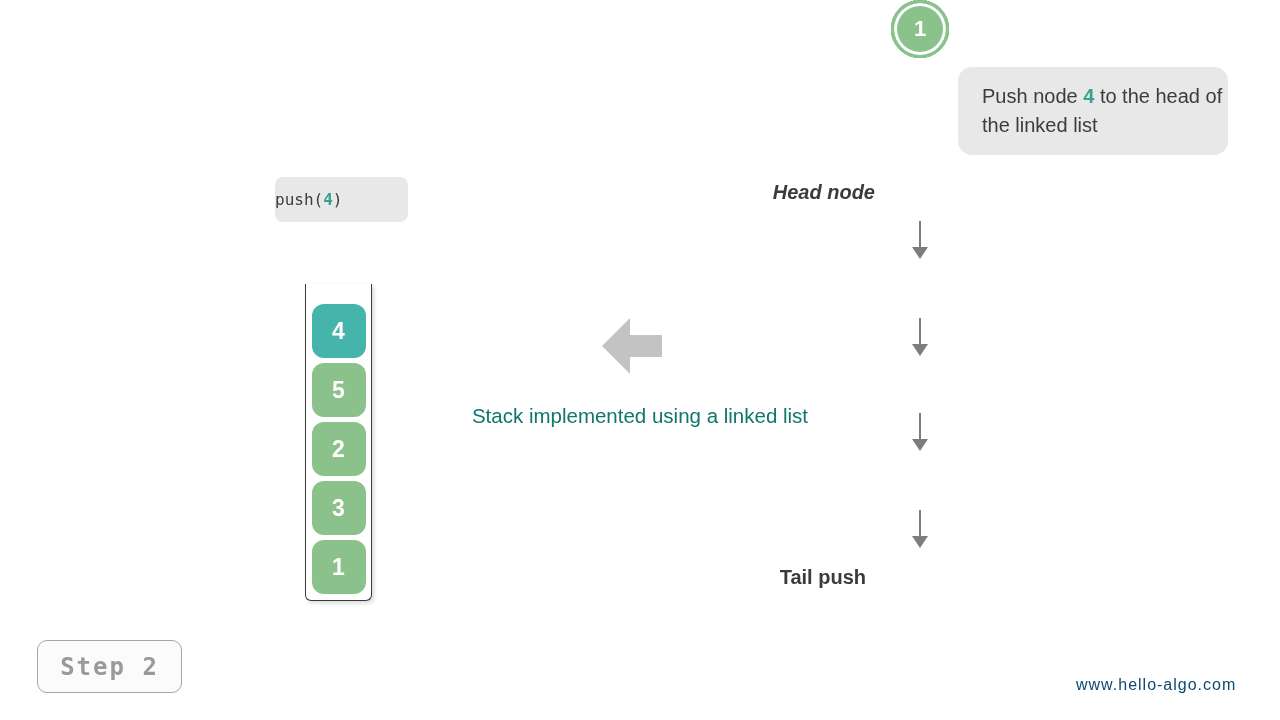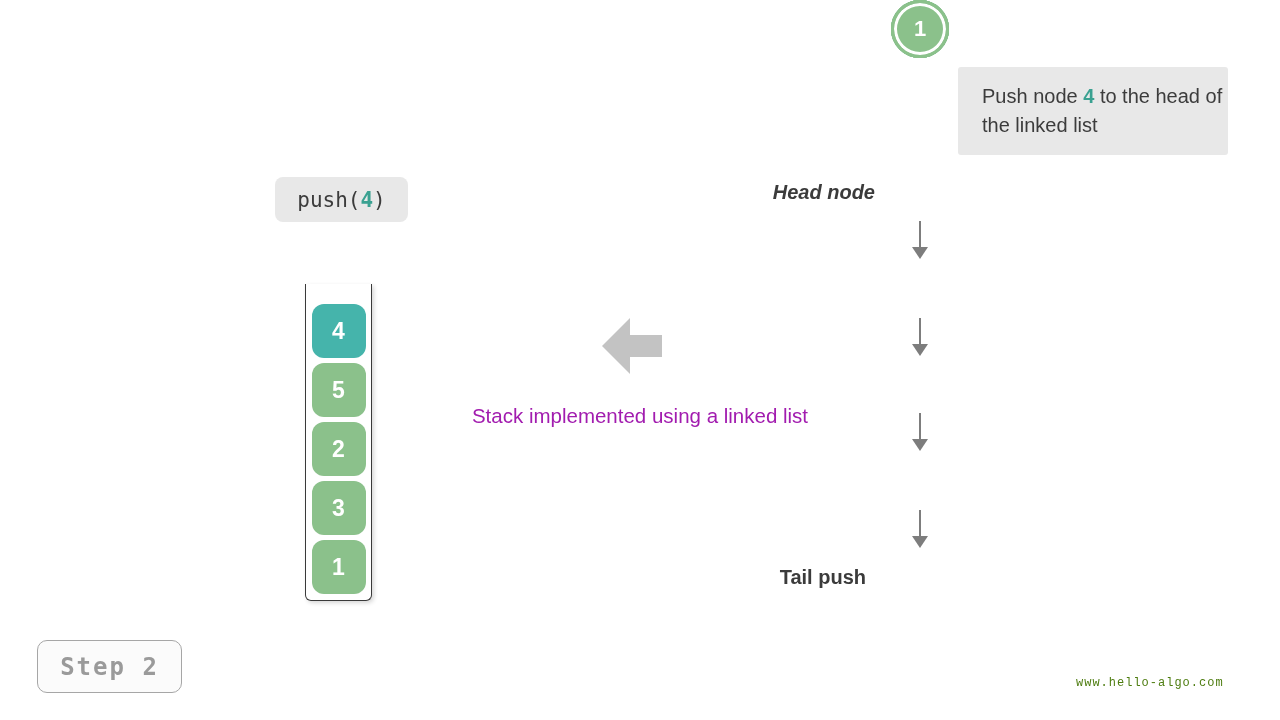--- a/index.html
+++ b/index.html
@@ -3,47 +3,47 @@
 <meta charset="utf-8">
 <style>
   html,body{margin:0;padding:0;background:#ffffff;}
   .canvas{
     position:relative;width:1280px;height:720px;background:#ffffff;overflow:hidden;
     font-family:"Liberation Sans",sans-serif;
   }
   
   .callout{
     position:absolute;left:958px;top:67px;width:270px;height:88px;
-    background:#e8e8e8;border-radius:3px;box-sizing:border-box;
+    background:#e8e8e8;border-radius:14px;box-sizing:border-box;
     padding:15px 0 0 24px;font-size:20px;line-height:29px;color:#3c3c3c;
   }
   .hl{font-weight:bold;}
   
   .code-label{
     position:absolute;left:275px;top:177px;width:133px;height:45px;
-    background:#e8e8e8;border-radius:8px;display:flex;align-items:center;justify-content:center;
-    font-family:"DejaVu Sans Mono",monospace;font-size:21px;color:#3c3c3c;
+    background:#e8e8e8;border-radius:8px;display:flex;align-items:center;
+    font-family:"DejaVu Sans Mono",monospace;font-size:16px;color:#3c3c3c;
   }
   
   .stack-container{
     position:absolute;left:305px;top:284px;width:67px;height:317px;box-sizing:border-box;
     border:1.6px solid #3a3a3a;border-top:none;border-radius:0 0 6px 6px;background:#ffffff;
     box-shadow:2px 2px 4px rgba(0,0,0,0.16);
     display:flex;flex-direction:column;align-items:center;padding-top:20px;gap:5px;
   }
   .stack-square{
     width:54px;height:54px;border-radius:12px;color:#ffffff;
     font-size:23px;font-weight:bold;display:flex;align-items:center;justify-content:center;
   }
   
   .big-arrow{position:absolute;left:602px;top:318px;width:60px;height:56px;}
   
   .caption{
     position:absolute;left:420px;top:404px;width:440px;text-align:center;
-    font-size:20.5px;color:#a21caf;
+    font-size:20.5px;color:#0f766e;
   }
   
   .ll-node{
     position:absolute;left:891px;width:52px;height:52px;border-radius:50%;
     border:3px solid;box-shadow:inset 0 0 0 3px #ffffff;
     color:#ffffff;font-size:22px;font-weight:bold;
     display:flex;align-items:center;justify-content:center;
   }
   .ll-node:nth-of-type(1){top:163px;}
   .ll-node:nth-of-type(2){top:260px;}
@@ -66,21 +66,21 @@
   .step-box{
     position:absolute;left:37px;top:640px;width:145px;height:53px;box-sizing:border-box;
     border:1.5px solid #a6a6a6;border-radius:10px;background:#fbfbfb;
     display:flex;align-items:center;justify-content:center;
     font-family:"DejaVu Sans Mono",monospace;font-weight:bold;font-size:24px;
     color:#9a9a9a;letter-spacing:2px;
   }
   
   .watermark{
     position:absolute;left:1076px;top:676px;
-    font-family:Liberation Mono, monospace;font-size:12px;color:#4d7c0f;letter-spacing:1px;
+    font-family:Liberation Sans, sans-serif;font-size:16px;color:#0c4a6e;letter-spacing:1px;
   }
 </style>
 </head>
 <body>
 
 <div class="canvas">
 
   <div class="callout">
     <span>Push node </span><span class="hl" style="color: rgb(58, 161, 145);">4</span><span> to the head of the linked list</span>
   </div>

